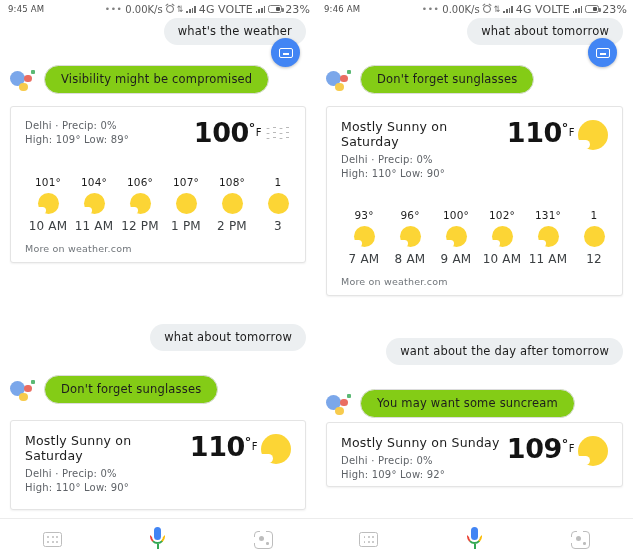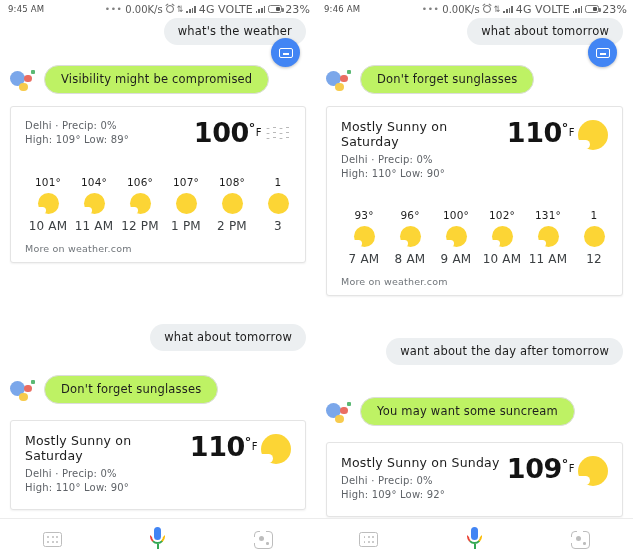--- a/index.html
+++ b/index.html
@@ -83,21 +83,21 @@
   }
 
   .row-asst{ display:flex; align-items:center; gap:8px; }
   .glogo{ width:26px;height:24px;position:relative;flex:0 0 26px; }
   .glogo .d1{position:absolute;left:0;top:3px;width:15px;height:15px;border-radius:50%;background:#7ba7ea;}
   .glogo .d2{position:absolute;left:14px;top:7px;width:7.5px;height:7.5px;border-radius:50%;background:#ea6d62;}
   .glogo .d3{position:absolute;left:9px;top:15px;width:8.5px;height:8.5px;border-radius:50%;background:#f7cb4d;}
   .glogo .d4{position:absolute;left:21px;top:2px;width:4px;height:4px;border-radius:1px;background:#5bb974;}
   .bubble-asst{
     border:1px solid #dcdcdc; border-radius:18px;
-    background:#bef264; color:#1d1d1d;
+    background:#84cc16; color:#1d1d1d;
     padding:6px 16px 7px; font-size:11.5px; letter-spacing:.2px;
     white-space:nowrap;
   }
 
   
   .wcard{
     margin:12px 10px 0; background:#fff;
     border:1px solid #e4e4e4; border-radius:3px;
     box-shadow:0 1px 2px rgba(0,0,0,.06);
     padding:12px 14px 8px; overflow:hidden;
@@ -468,32 +468,32 @@
           </span>
       </div>
     </div>
   </div>
 
   <div class="panel">
     <div class="conv" style="padding-top:28px">
       <div class="row-user">
         <div class="bubble-user">want about the day after tomorrow</div>
       </div>
-      <div class="row-asst" style="margin-top:32px">
+      <div class="row-asst" style="margin-top:24px">
         <div class="glogo">
           <span class="d1"></span>
             <span class="d2"></span>
             <span class="d3"></span>
             <span class="d4"></span>
         </div>
         <div class="bubble-asst">You may want some suncream</div>
       </div>
     </div>
 
-    <div class="wcard" style="margin-top:16px;padding-bottom:14px">
+    <div class="wcard" style="margin-top:4px;padding-bottom:4px">
       <div class="wtop">
         <div class="wleft">
           <div class="wcond">Mostly Sunny on Sunday</div>
           <div class="wmeta">Delhi · Precip: 0%</div>
           <div class="wmeta">High: 109° Low: 92°</div>
         </div>
         <div class="wright">
           <div class="wtemp">
             <span>109</span>
             <span class="deg">°</span>

